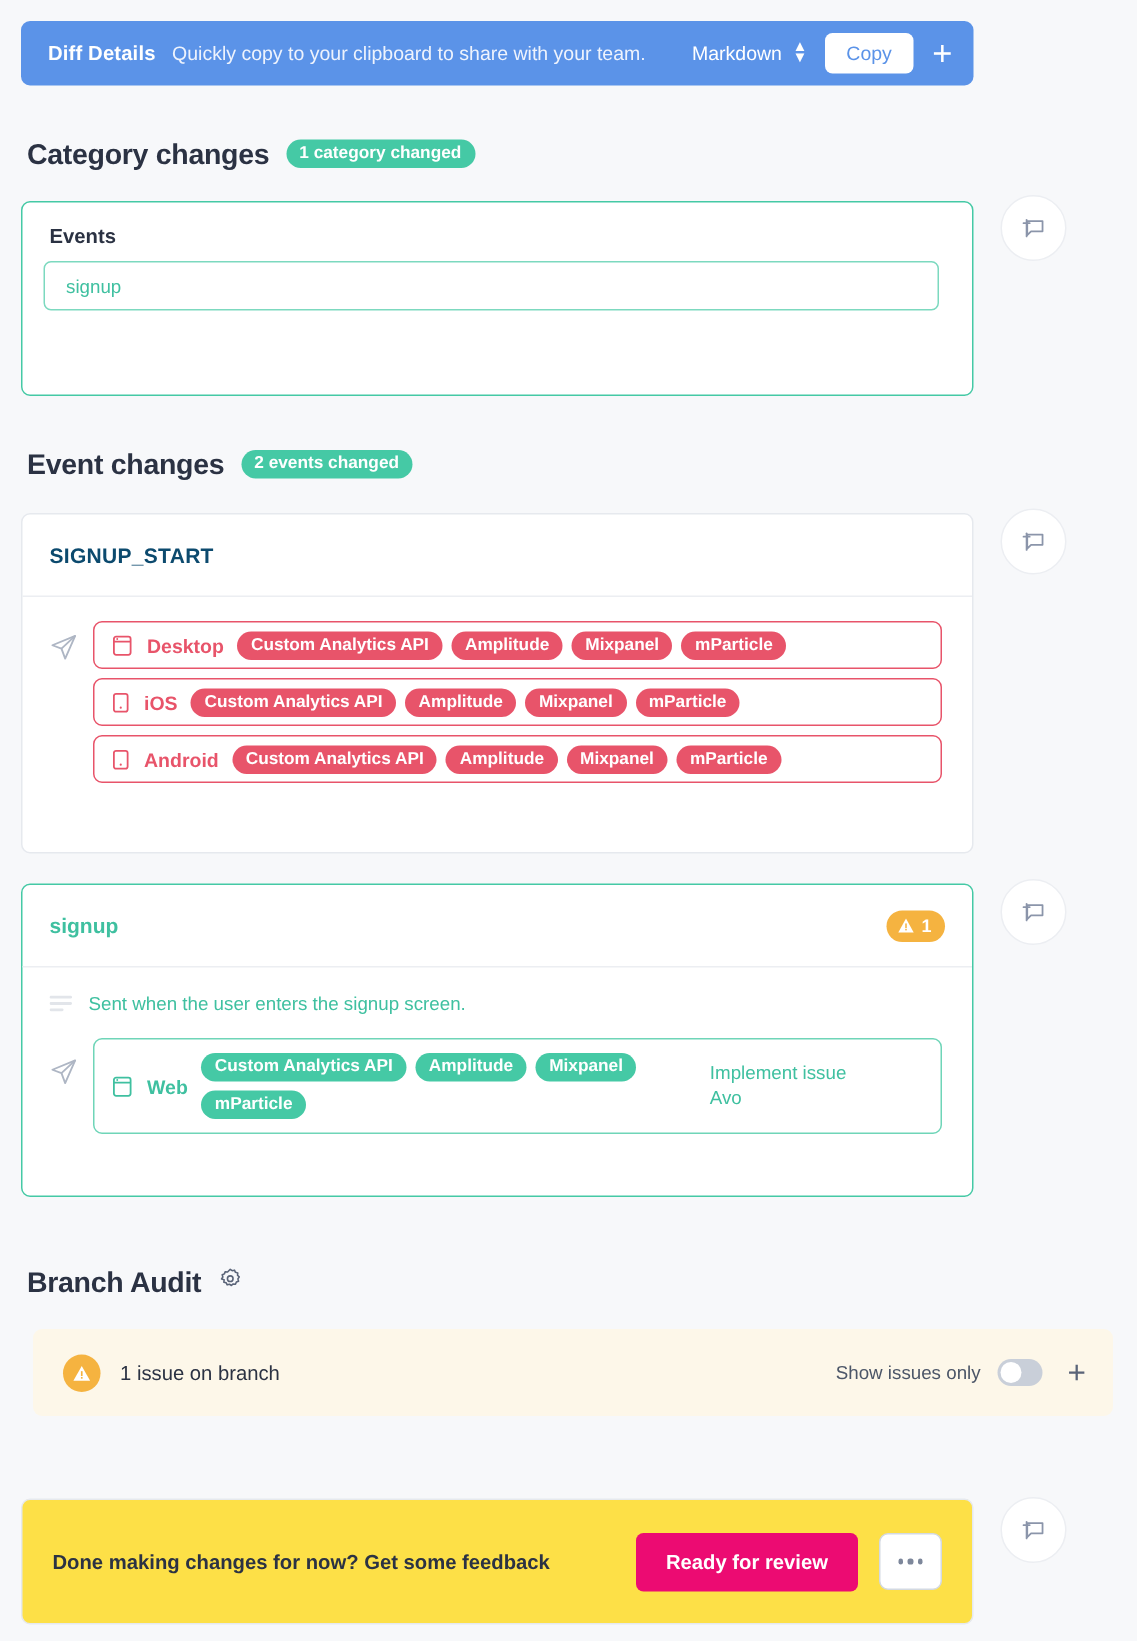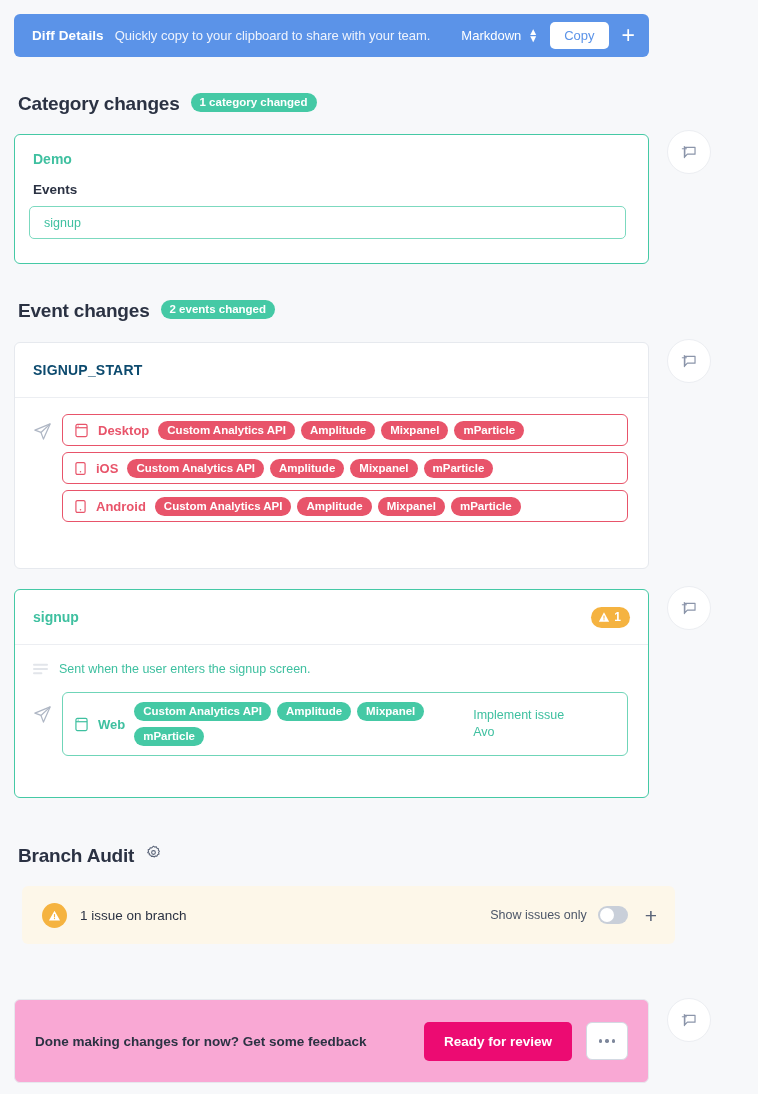--- a/index.html
+++ b/index.html
@@ -151,21 +151,21 @@
   }
   .tag.green { background: #45c9a5; }
   .impl-link {
     color: #3fc0a0; font-size: 12.5px; line-height: 1.35;
     width: 96px; flex-shrink: 0; cursor: pointer;
   }
 
   
   .audit-bar {
     position: absolute; left: 22px; top: 886px;
-    width: 653px; height: 58px;
+    width: 720px; height: 58px;
     background: #fdf7e9;
     border-radius: 6px;
     display: flex; align-items: center;
     padding: 0 18px 0 20px;
   }
   .audit-icon {
     width: 25px; height: 25px; border-radius: 50%;
     background: #f5b340; display: flex;
     align-items: center; justify-content: center;
     flex-shrink: 0;
@@ -181,21 +181,21 @@
     position: absolute; left: 2px; top: 2px;
     width: 14px; height: 14px; border-radius: 50%;
     background: #ffffff;
   }
   .audit-plus { color: #5a6478; font-size: 21px; font-weight: 300; margin-left: 17px; cursor: pointer; line-height: 1; user-select: none; }
 
   
   .cta-card {
     position: absolute; left: 14px; top: 999px;
     width: 635px; height: 84px;
-    background: #f9a8d4; border: 1px solid #e6e9ee; border-radius: 6px;
+    background: #fde047; border: 1px solid #e6e9ee; border-radius: 6px;
     display: flex; align-items: center; padding: 0 20px 0 20px; gap: 0;
   }
   .cta-text { color: #2b3243; font-size: 13.5px; font-weight: bold; flex: 1; }
   .review-btn {
     background: #ec0b72; color: #ffffff;
     border: none; border-radius: 5px;
     font-size: 13.5px; font-weight: bold; font-family: inherit;
     padding: 12px 20px; cursor: pointer; white-space: nowrap;
   }
   .dots-btn {
@@ -226,21 +226,20 @@
     <button class="copy-btn">Copy</button>
     <span class="plus-btn">+</span>
   </div>
 
   <div class="section-head" style="position:absolute; left:0; top:93px;">
     <span class="section-title">Category changes</span>
     <span class="count-pill">1 category changed</span>
   </div>
 
   <div class="card green cat-card">
-    <div class="cat-name">Demo</div>
     <div class="cat-label">Events</div>
     <div class="cat-input">
       <span class="cat-input-val">signup</span>
     </div>
   </div>
 
   <div class="comment-btn" style="left:667px; top:130px;">
     <svg width="17" height="17" viewBox="0 0 20 20" fill="none">
       <path d="M4 3v13" stroke="#8b95aa" stroke-width="1.4" stroke-linecap="round"></path>
       <path d="M1.6 5.6h4.8" stroke="#8b95aa" stroke-width="1.4" stroke-linecap="round"></path>

